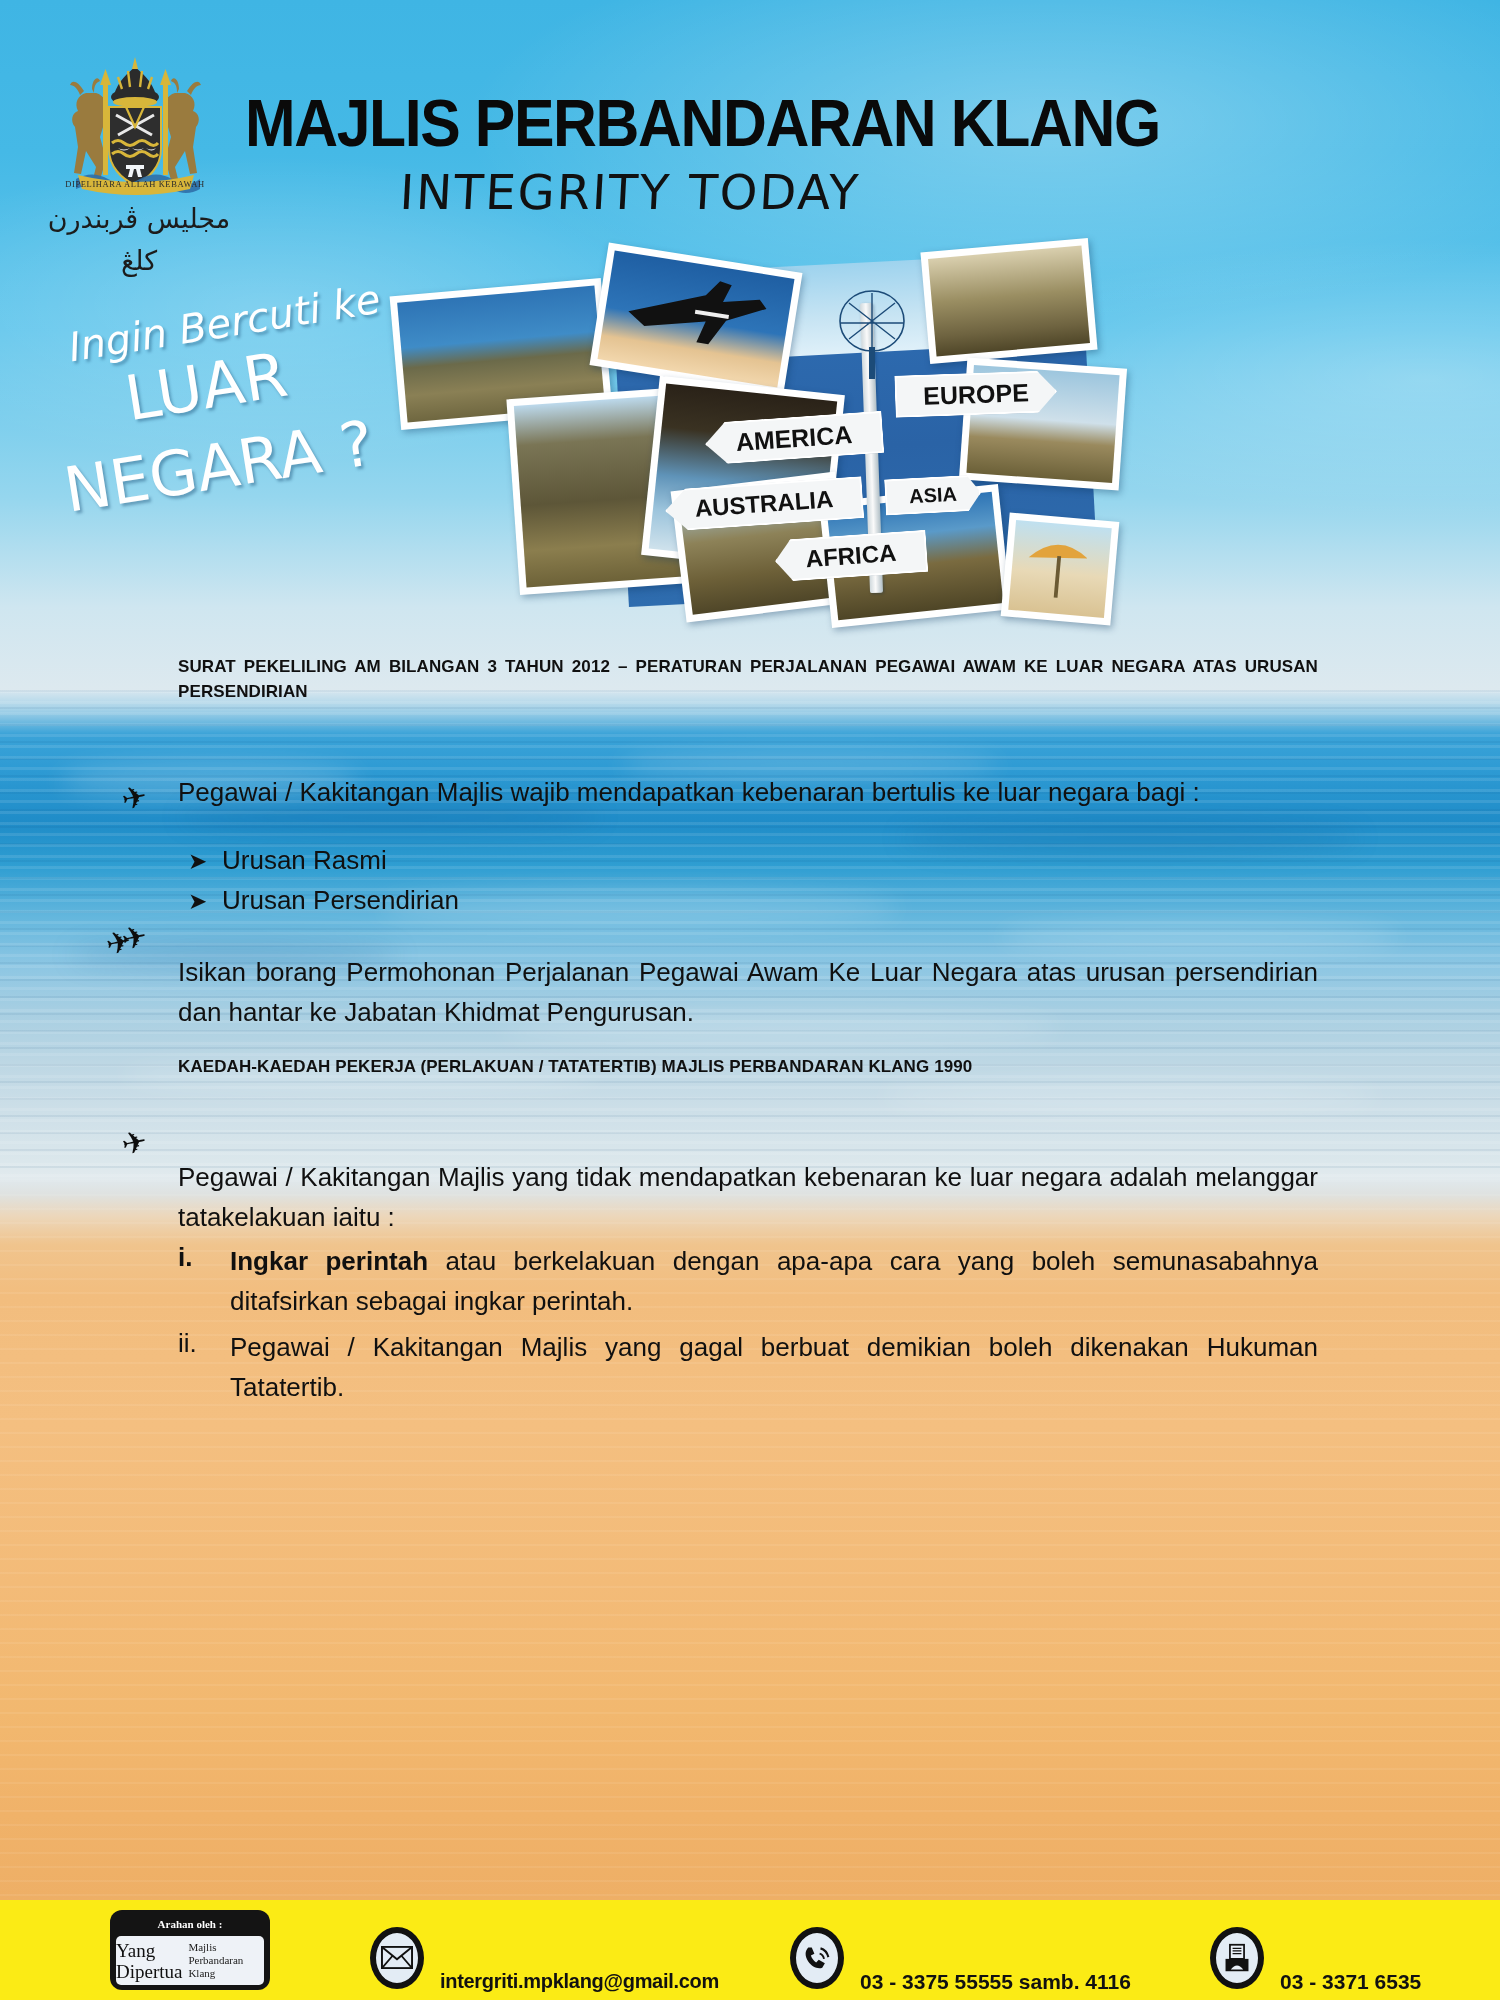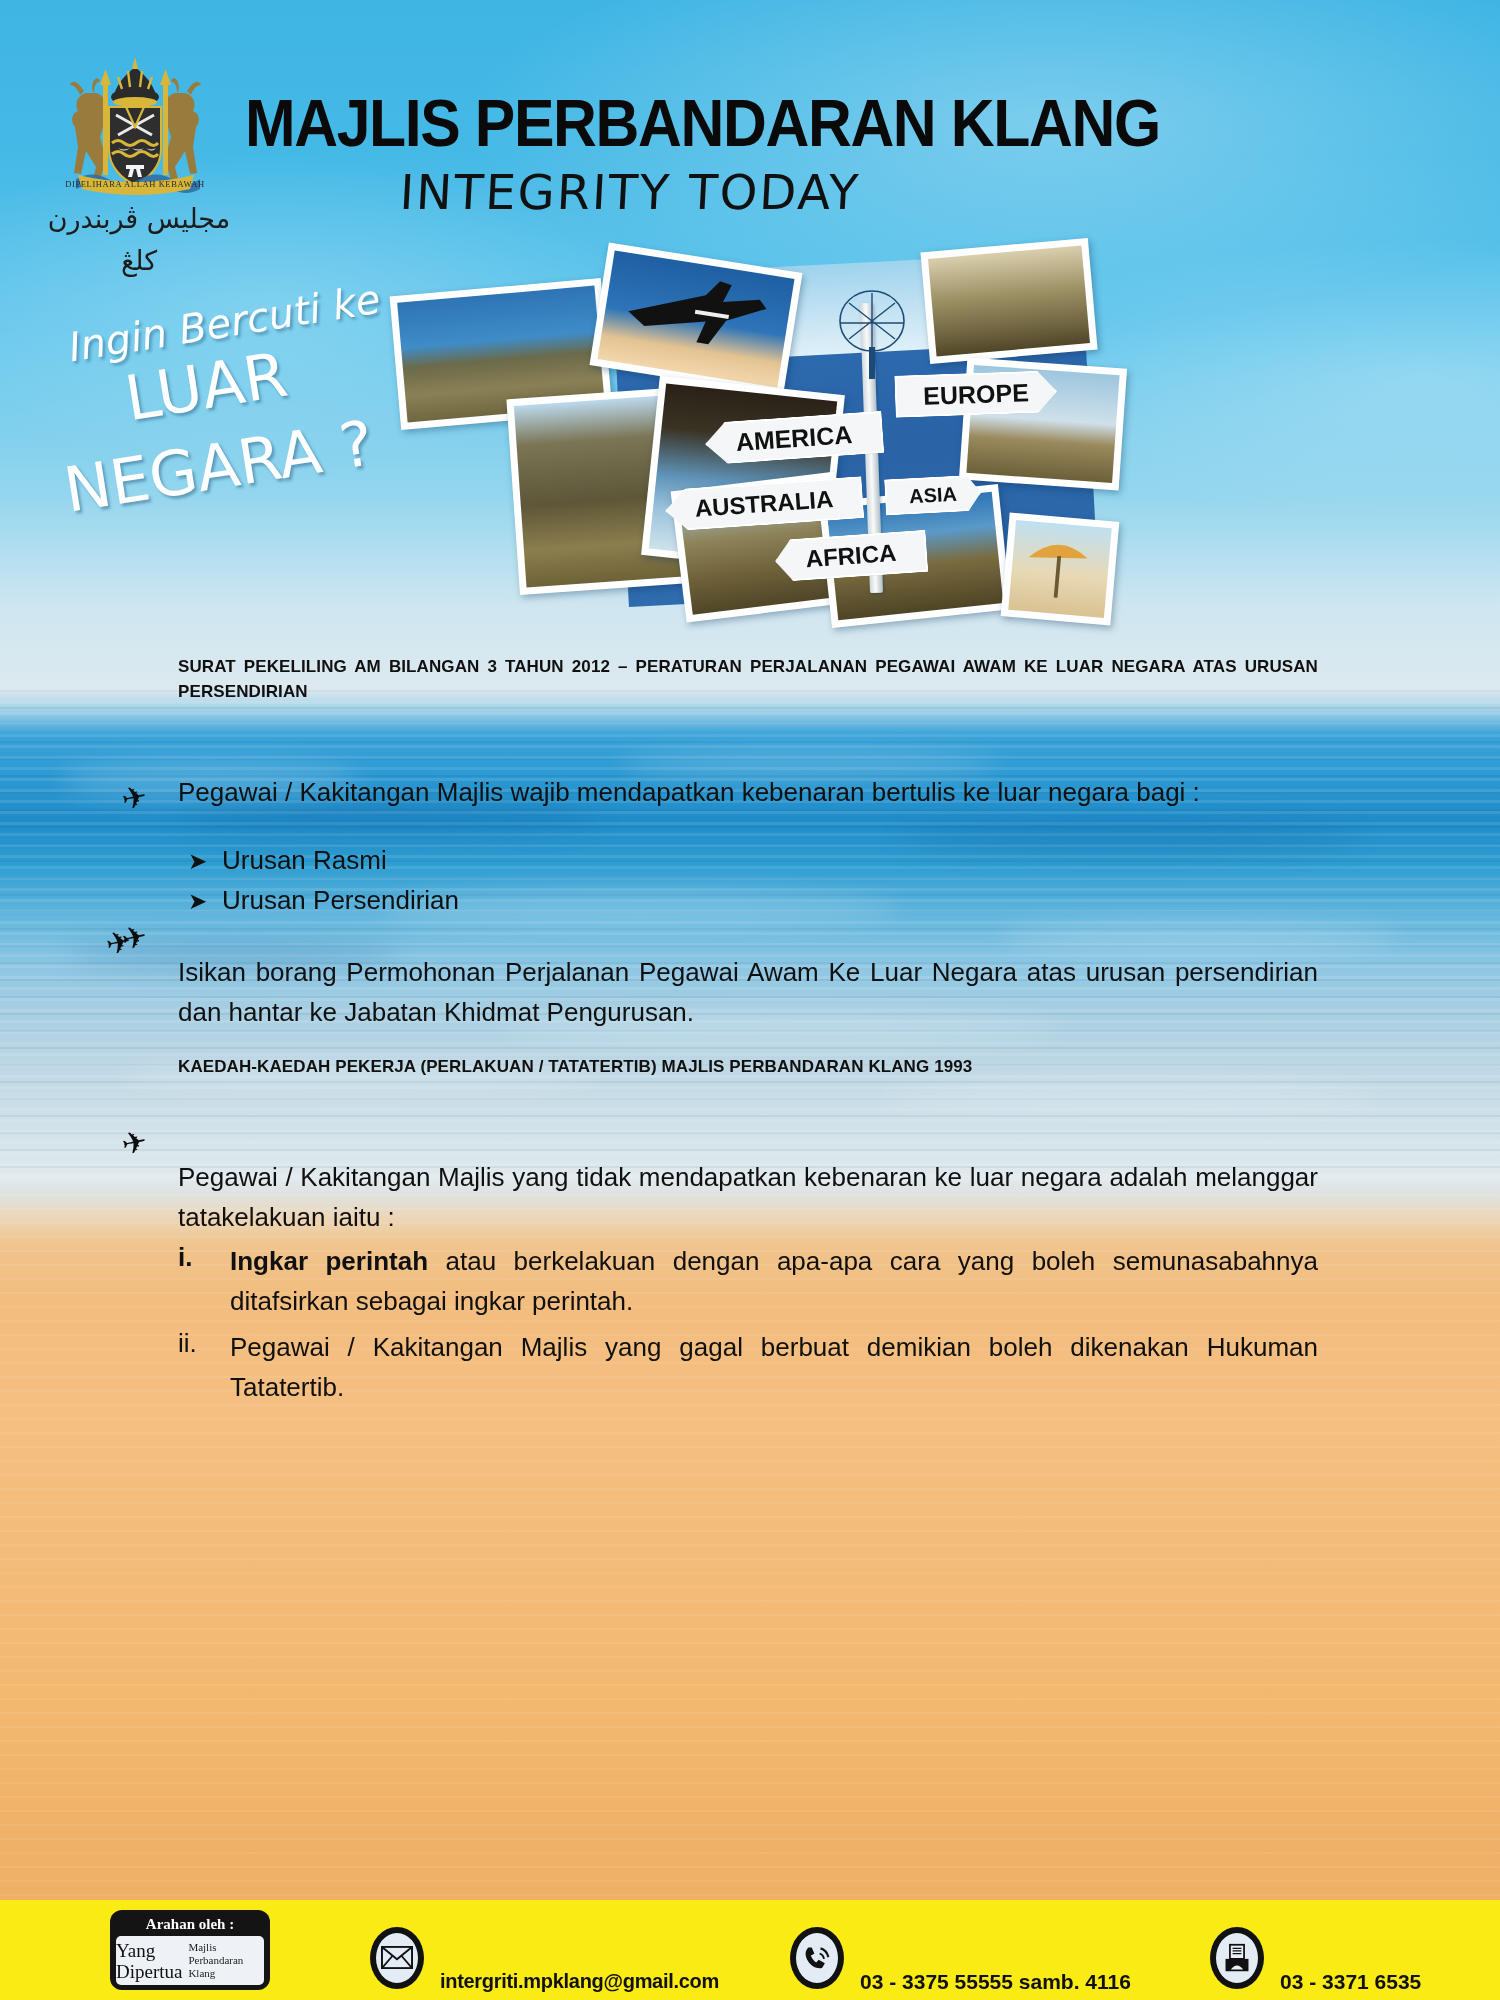--- a/index.html
+++ b/index.html
@@ -163,21 +163,21 @@
 
   
   .footer { position: absolute; left: 0; top: 1900px; width: 1500px; height: 100px; }
   .stamp {
     position: absolute; left: 110px; top: 10px; width: 160px; height: 80px;
     background: #141414; border-radius: 12px; padding: 5px 6px;
     display: flex; flex-direction: column; align-items: center;
   }
   .stamp .s-top {
     color: #fff; font-family: "Liberation Serif", serif; font-weight: 700;
-    font-size: 15px; line-height: 18px; margin-bottom: 3px;
+    font-size: 11px; line-height: 18px; margin-bottom: 3px;
   }
   .stamp .s-box {
     background: #eef2f7; width: 100%; flex: 1; border-radius: 5px;
     display: flex; flex-direction: row; align-items: center;
     justify-content: center; padding: 2px 0;
   }
   .stamp .s-name {
     font-family: "Liberation Serif", serif; font-size: 19px;
     color: #111; line-height: 21px;
   }
@@ -378,21 +378,21 @@
     <div class="sub-item" style="left:188px;top:205px;">
       <span class="marker">➤</span><span>Urusan Rasmi</span>
     </div>
     <div class="sub-item" style="left:188px;top:245px;">
       <span class="marker">➤</span><span>Urusan Persendirian</span>
     </div>
 
     <div class="plane-bullet" style="left:122px;top:283px;">✈</div>
     <div class="para normal" style="left:178px;top:313px;width:1140px;">Isikan borang Permohonan Perjalanan Pegawai Awam Ke Luar  Negara atas urusan persendirian dan hantar ke Jabatan Khidmat Pengurusan.</div>
 
-    <div class="para head-bold" style="left:178px;top:415px;width:1140px;">KAEDAH-KAEDAH PEKERJA (PERLAKUAN / TATATERTIB) MAJLIS PERBANDARAN KLANG 1993</div>
+    <div class="para head-bold" style="left:178px;top:415px;width:1140px;">KAEDAH-KAEDAH PEKERJA (PERLAKUAN / TATATERTIB) MAJLIS PERBANDARAN KLANG 1990</div>
 
     <div class="plane-bullet" style="left:122px;top:488px;">✈</div>
     <div class="para normal" style="left:178px;top:518px;width:1140px;">Pegawai / Kakitangan Majlis yang tidak mendapatkan kebenaran ke luar negara adalah melanggar tatakelakuan iaitu :</div>
 
     <div class="num-item" style="left:178px;top:602px;width:1140px;">
       <div class="num">i.</div>
       <div class="txt"><b>Ingkar perintah</b><span> atau berkelakuan dengan apa-apa cara yang boleh semunasabahnya ditafsirkan sebagai ingkar perintah.</span></div>
     </div>
 
     <div class="num-item" style="left:178px;top:688px;width:1140px;">

